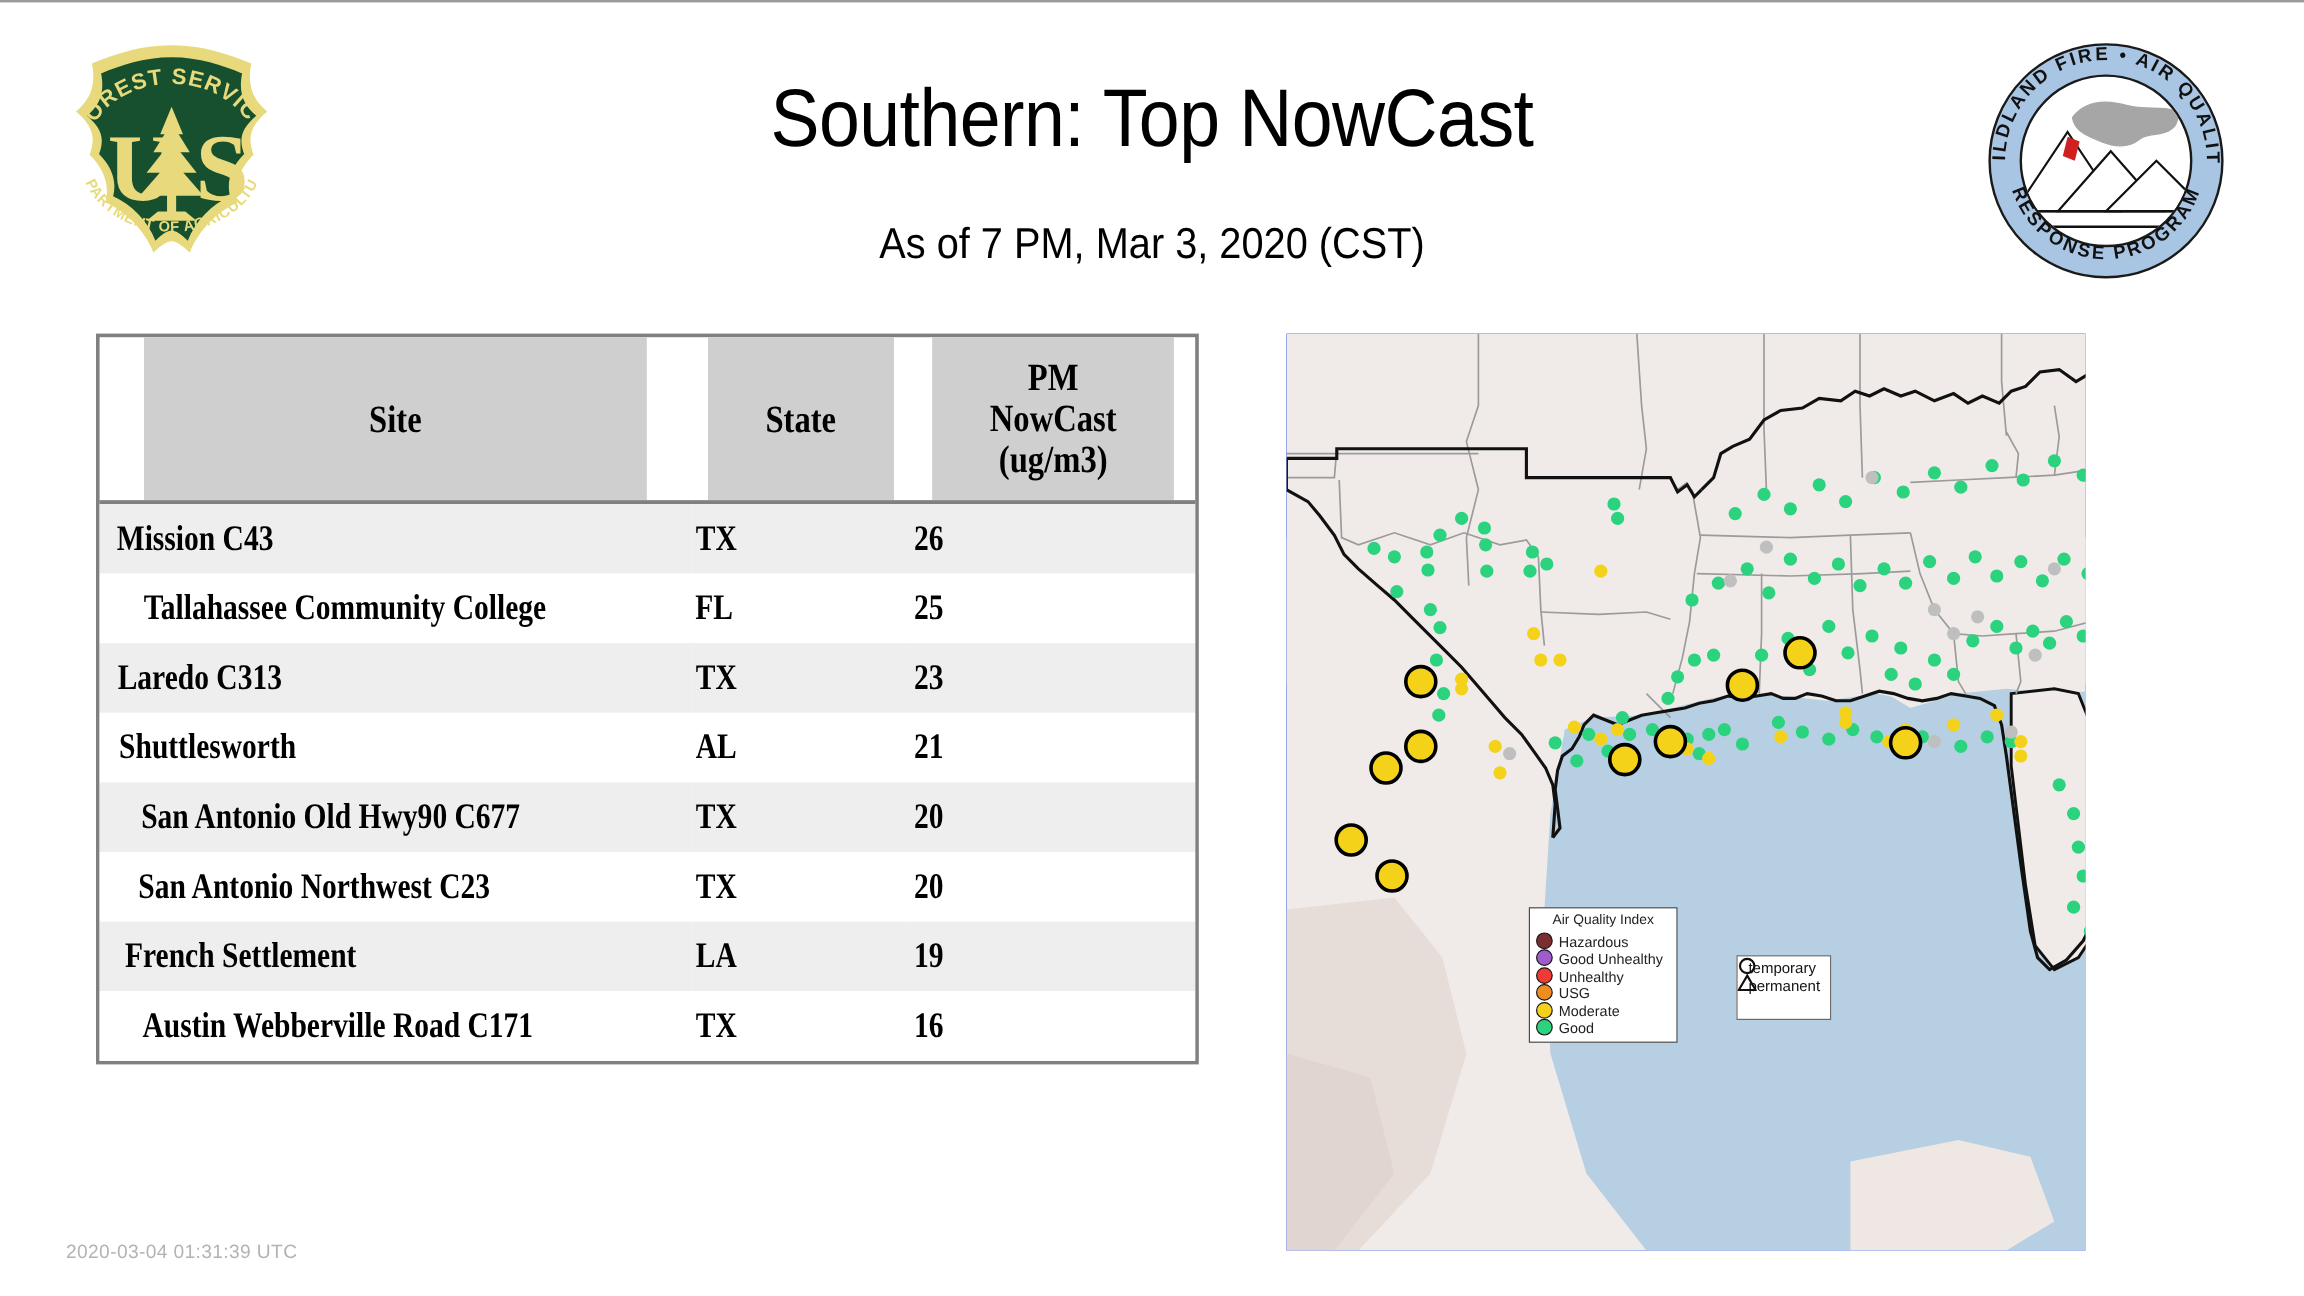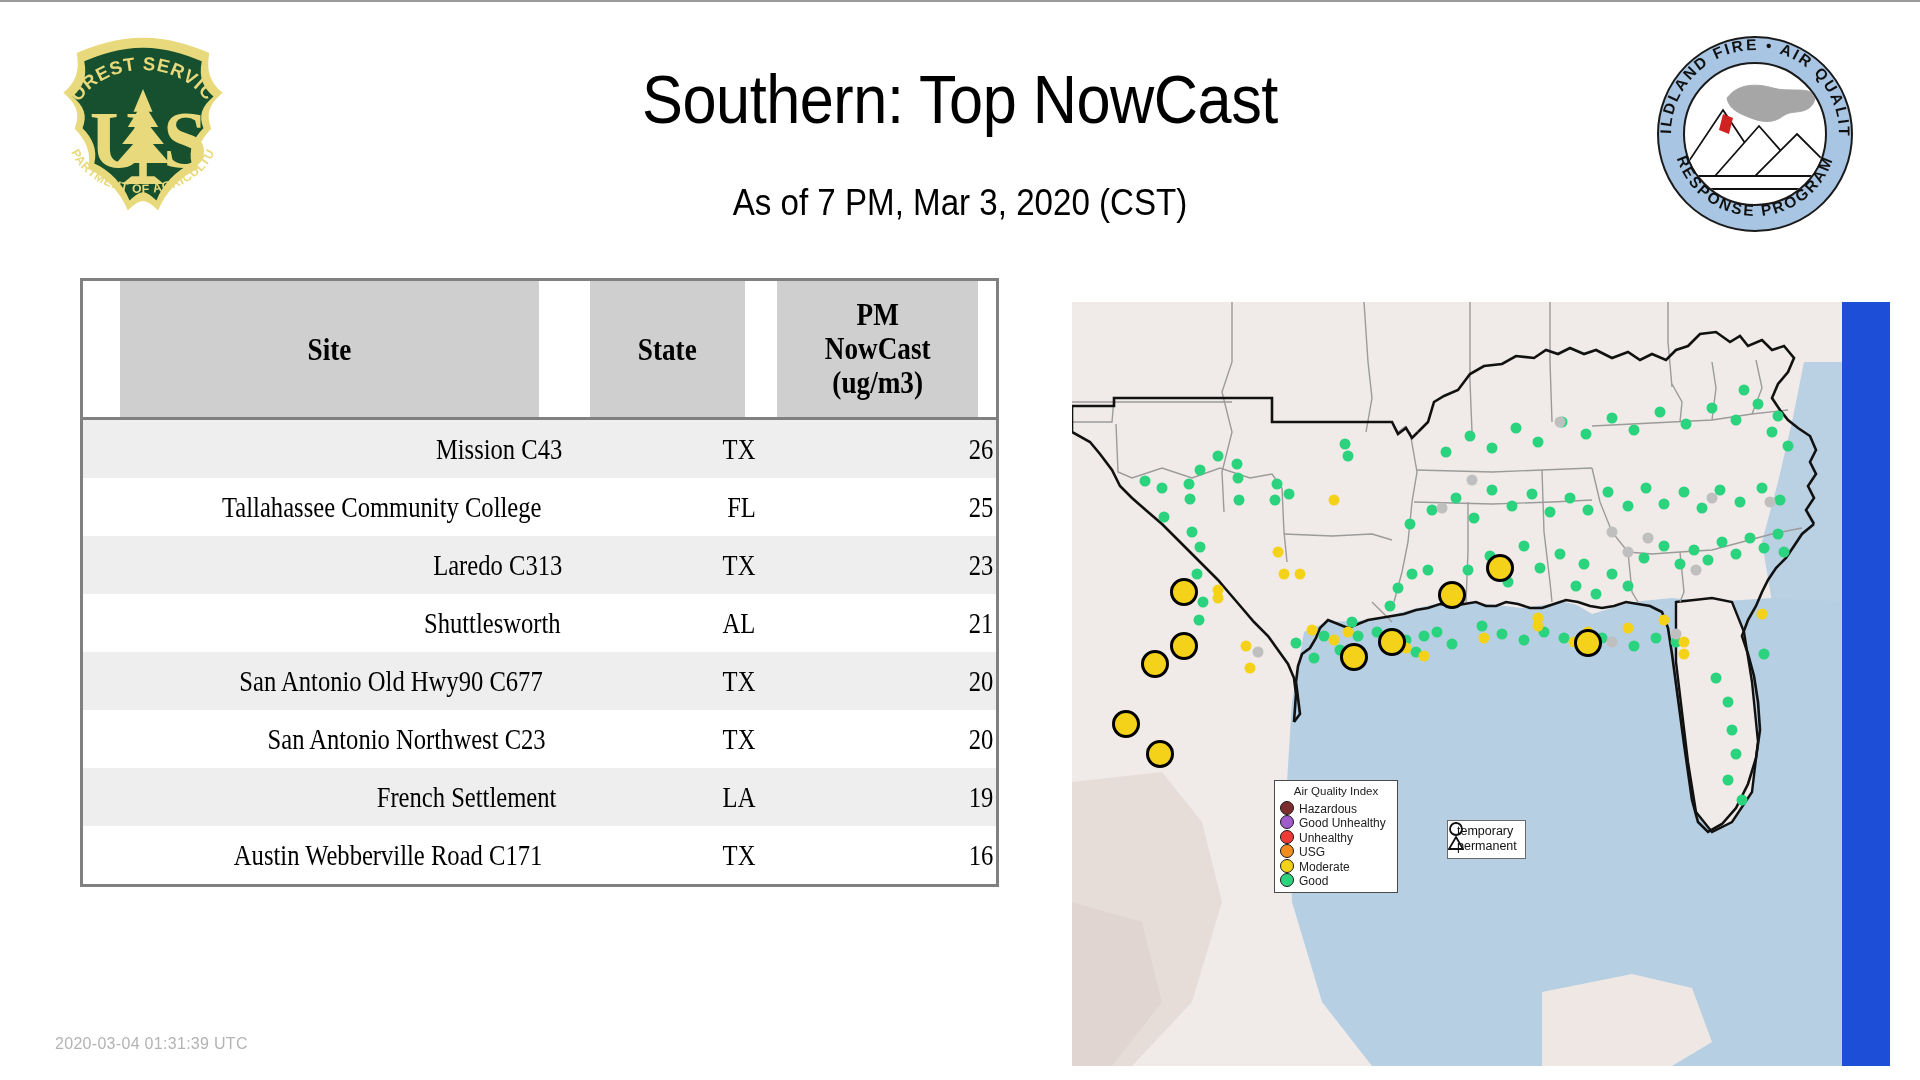--- a/index.html
+++ b/index.html
@@ -53,63 +53,63 @@
     padding:8px 0;
     height:120px;
     vertical-align:middle;
     text-align:center;
     transform:scaleX(0.85);
   }
   th.c-site{width:54%;}
   th.c-state{width:20%;}
   th.c-pm{width:26%;line-height:1.06;}
   tbody td{
-    text-align:right;
+    text-align:left;
     font-size:30px;
     color:#000;
     height:58px;
     padding:0;
     border:none;
+    font-weight:bold;
   }
   tbody tr:nth-child(odd){background:#eeeeee;}
   tbody tr:nth-child(even){background:#ffffff;}
   td span.cellinner{display:inline-block;transform:scaleX(0.82);transform-origin:center;}
 
   
   .timestamp{
     position:absolute;left:55px;top:1033px;
     font-size:16px;color:#b3b3b3;
     font-family:"Liberation Sans",sans-serif;
     letter-spacing:0.3px;
   }
 
   
   .map{
-    position:absolute;left:1072px;top:276px;width:818px;height:764px;
+    position:absolute;left:1072px;top:276px;width:666px;height:764px;
     background:#1d4ed8;
     overflow:hidden;
-    margin-top:24px;
   }
   .map svg{position:absolute;left:0;top:0;}
   .legend-aqi{
     position:absolute;left:202px;top:478px;width:124px;
     background:#fff;border:1.5px solid #4a4a4a;
     padding:4px 5px 5px 5px;
     font-family:"Liberation Sans",sans-serif;
     box-sizing:border-box;
   }
   .legend-aqi .lg-title{font-size:11.5px;color:#222;text-align:center;margin-bottom:3px;}
   .legend-aqi .lg-row{display:flex;align-items:flex-end;gap:5px;height:14.5px;}
   .legend-aqi .swatch{width:12px;height:12px;border-radius:50%;border:1.3px solid #1a1a1a;flex:0 0 auto;}
   .legend-aqi .lg-label{font-size:12px;color:#222;line-height:1;}
 
   .legend-type{
     position:absolute;left:375px;top:518px;
     background:#fff;border:1.5px solid #6a6a6a;
-    padding:3px 8px 5px 5px;
+    padding:3px 8px 20px 5px;
     display:flex;align-items:center;gap:4px;
     font-family:"Liberation Sans",sans-serif;
   }
   .legend-type .glyphs{display:flex;flex-direction:column;align-items:center;}
   .legend-type .lt-labels{display:flex;flex-direction:column;}
   .legend-type .lt-labels span{font-size:12.5px;color:#111;line-height:14.5px;}
 </style>
 </head>
 <body>
 

